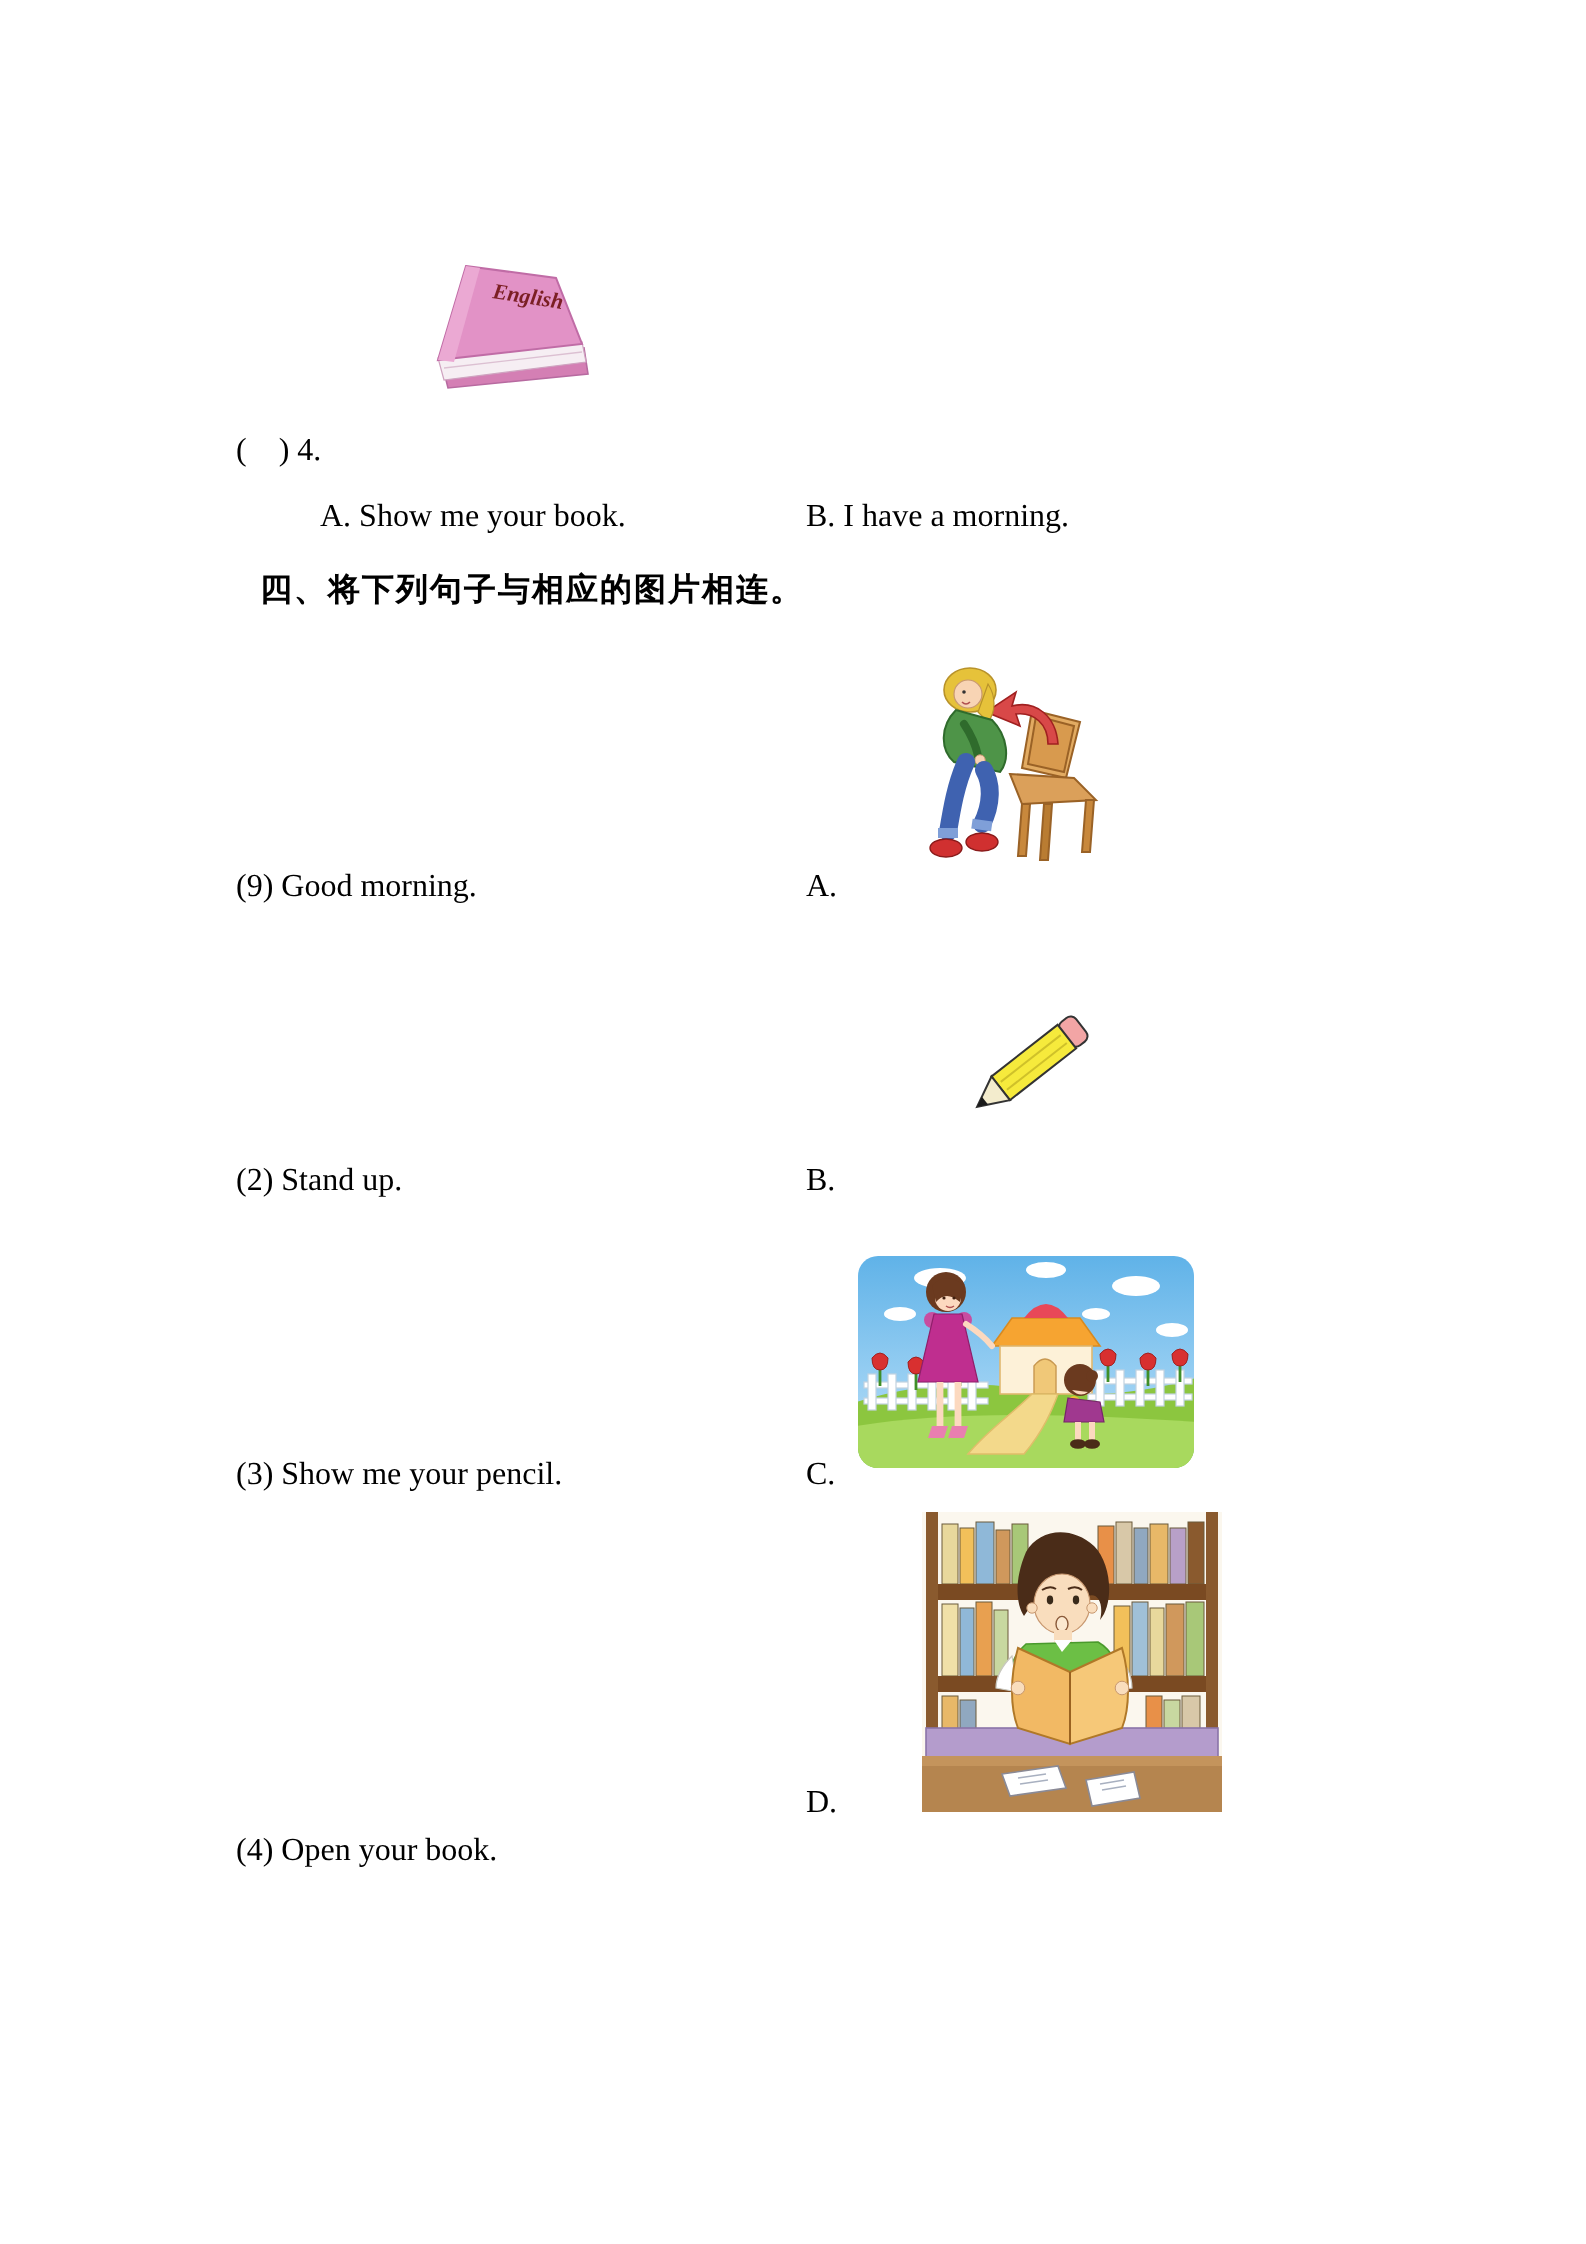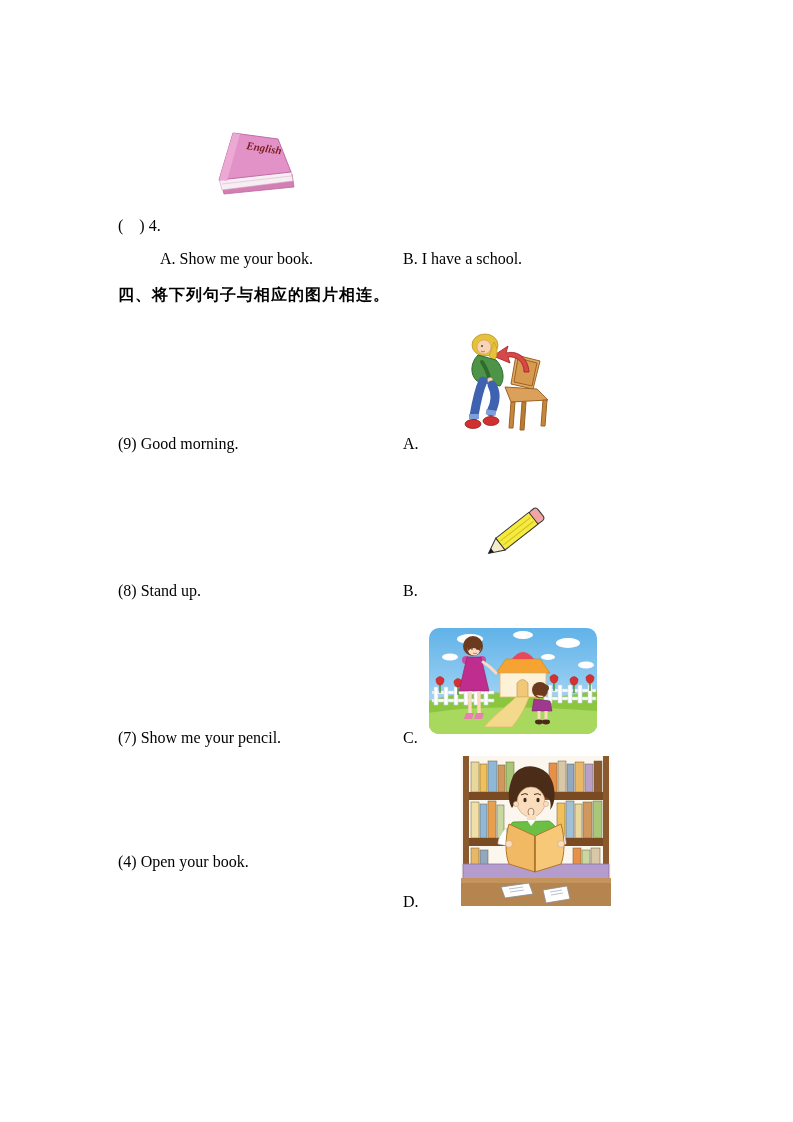--- a/index.html
+++ b/index.html
@@ -1,20 +1,20 @@
 <!DOCTYPE html>
 <html><head>
 <meta charset="utf-8">
 <style>
   html,body{margin:0;padding:0;background:#fff;}
   #page{position:relative;width:793px;height:1122px;background:#ffffff;overflow:hidden;
         font-family:"Liberation Serif", serif;color:#000;}
   .abs{position:absolute;}
   .serif{font-family:"Liberation Serif", serif;font-size:16px;line-height:1.2;white-space:pre;}
-  .cn{font-family:Liberation Sans, sans-serif;font-weight:700;font-size:16px;letter-spacing:1px;}
+  .cn{font-family:Liberation Sans, sans-serif;font-weight:700;font-size:16px;letter-spacing:1px;margin-left:12px;}
   svg{display:block;}
 </style>
 </head>
 <body>
 
 <div id="page">
 
   <svg class="abs" style="left:202px;top:124px" width="112" height="76" viewBox="0 0 112 76">
 
     <polygon points="19,58 90,50 92,63 22,70" fill="#d47fb4" stroke="#b76aa0" stroke-width="0.8"></polygon>
@@ -23,21 +23,21 @@
     <line x1="20" y1="60" x2="89" y2="52" stroke="#dcc0d2" stroke-width="0.7"></line>
 
     <polygon points="31,9 76,15 89,48 17,56" fill="#e292c6" stroke="#c06ca6" stroke-width="1"></polygon>
 
     <polygon points="31,9 38,10 25,57 17,56" fill="#eba9d3"></polygon>
     <text x="44" y="25" transform="rotate(9 44 25)" font-size="11" font-family="Liberation Serif, serif" font-style="italic" font-weight="bold" fill="#7b1f24">English</text>
   </svg>
 
   <div class="abs serif" style="left:118px;top:216px">(    ) 4.</div>
   <div class="abs serif" style="left:160px;top:249px">A. Show me your book.</div>
-  <div class="abs serif" style="left:403px;top:249px">B. I have a school.</div>
+  <div class="abs serif" style="left:403px;top:249px">B. I have a morning.</div>
 
   <div class="abs cn" style="left:118px;top:285px">四、将下列句子与相应的图片相连。</div>
 
   <svg class="abs" style="left:458px;top:328px" width="100" height="106" viewBox="0 0 100 106">
 
     <g stroke="#9a6226" stroke-width="1">
       <polygon points="58,27 82,33 75,61 53,56" fill="#e2ab62"></polygon>
       <polygon points="60,30 79,35 74,58 56,54" fill="#d89a4e"></polygon>
       <polygon points="47,59 79,61 90,72 53,74" fill="#dba05a"></polygon>
       <polygon points="53,74 57,74 55,100 51,100" fill="#c8883c"></polygon>
@@ -73,21 +73,21 @@
   <svg class="abs" style="left:478px;top:491px" width="80" height="80" viewBox="0 0 80 80">
     <g transform="rotate(-38 40 40)" stroke="#333" stroke-width="1">
       <rect x="59" y="32" width="10" height="15" rx="3.5" fill="#f2a5a5"></rect>
       <rect x="18" y="32" width="42" height="15" fill="#f6ea3c"></rect>
       <line x1="20" y1="37" x2="58" y2="37" stroke="#cfc12a" stroke-width="1"></line>
       <line x1="20" y1="42" x2="58" y2="42" stroke="#cfc12a" stroke-width="1"></line>
       <polygon points="18,32 3,39.5 18,47" fill="#f3eccd"></polygon>
       <polygon points="8,37 3,39.5 8,42" fill="#1a1a1a" stroke="none"></polygon>
     </g>
   </svg>
-  <div class="abs serif" style="left:118px;top:581px">(8) Stand up.</div>
+  <div class="abs serif" style="left:118px;top:581px">(2) Stand up.</div>
   <div class="abs serif" style="left:403px;top:581px">B.</div>
 
   <svg class="abs" style="left:428px;top:627px" width="170" height="110" viewBox="0 0 170 110">
     <defs>
       <linearGradient id="sky" x1="0" y1="0" x2="0" y2="1">
         <stop offset="0" stop-color="#5fb2e8"></stop>
           <stop offset="1" stop-color="#c2e4fa"></stop>
       </linearGradient>
       <clipPath id="scene">
           <rect x="1" y="1" width="168" height="106" rx="10"></rect>
@@ -183,21 +183,21 @@
         <path d="M108,68 Q112,72 116,69" fill="#fcd9bf"></path>
         <circle cx="109" cy="74" r="3" fill="#f0c030"></circle>
         <path d="M106,72 L122,74 L124,84 L104,84 Z" fill="#a0388f" stroke="#76246a" stroke-width="0.6"></path>
         <line x1="111" y1="84" x2="111" y2="93" stroke="#fcd9bf" stroke-width="3"></line>
         <line x1="118" y1="84" x2="118" y2="93" stroke="#fcd9bf" stroke-width="3"></line>
         <ellipse cx="111" cy="95" rx="4" ry="2.4" fill="#4a2c18"></ellipse>
         <ellipse cx="118" cy="95" rx="4" ry="2.4" fill="#4a2c18"></ellipse>
       </g>
     </g>
   </svg>
-  <div class="abs serif" style="left:118px;top:728px">(7) Show me your pencil.</div>
+  <div class="abs serif" style="left:118px;top:728px">(3) Show me your pencil.</div>
   <div class="abs serif" style="left:403px;top:728px">C.</div>
 
   <svg class="abs" style="left:461px;top:756px" width="150" height="150" viewBox="0 0 150 150">
     <rect x="0" y="0" width="150" height="150" fill="#fbf7ee"></rect>
 
     <g stroke="#6a5a3a" stroke-width="0.5">
       <rect x="10" y="6" width="8" height="30" fill="#e8d89c"></rect>
         <rect x="19" y="8" width="7" height="28" fill="#f2c05a"></rect>
       <rect x="27" y="5" width="9" height="31" fill="#8fb8d8"></rect>
         <rect x="37" y="9" width="7" height="27" fill="#d0985c"></rect>
@@ -267,16 +267,16 @@
 
     <g stroke="#8a8a96" stroke-width="0.8">
       <polygon points="40,131 68,127 72,138 44,142" fill="#ffffff"></polygon>
       <line x1="48" y1="133" x2="62" y2="131" stroke="#a8b0c0"></line>
       <line x1="49" y1="136" x2="63" y2="134" stroke="#a8b0c0"></line>
       <polygon points="82,134 106,130 109,143 85,147" fill="#ffffff"></polygon>
       <line x1="89" y1="136" x2="101" y2="134" stroke="#a8b0c0"></line>
       <line x1="90" y1="139" x2="102" y2="137" stroke="#a8b0c0"></line>
     </g>
   </svg>
-  <div class="abs serif" style="left:118px;top:852px">(4) Open your book.</div>
+  <div class="abs serif" style="left:118px;top:916px">(4) Open your book.</div>
   <div class="abs serif" style="left:403px;top:892px">D.</div>
 
 </div>
 
 </body></html>

